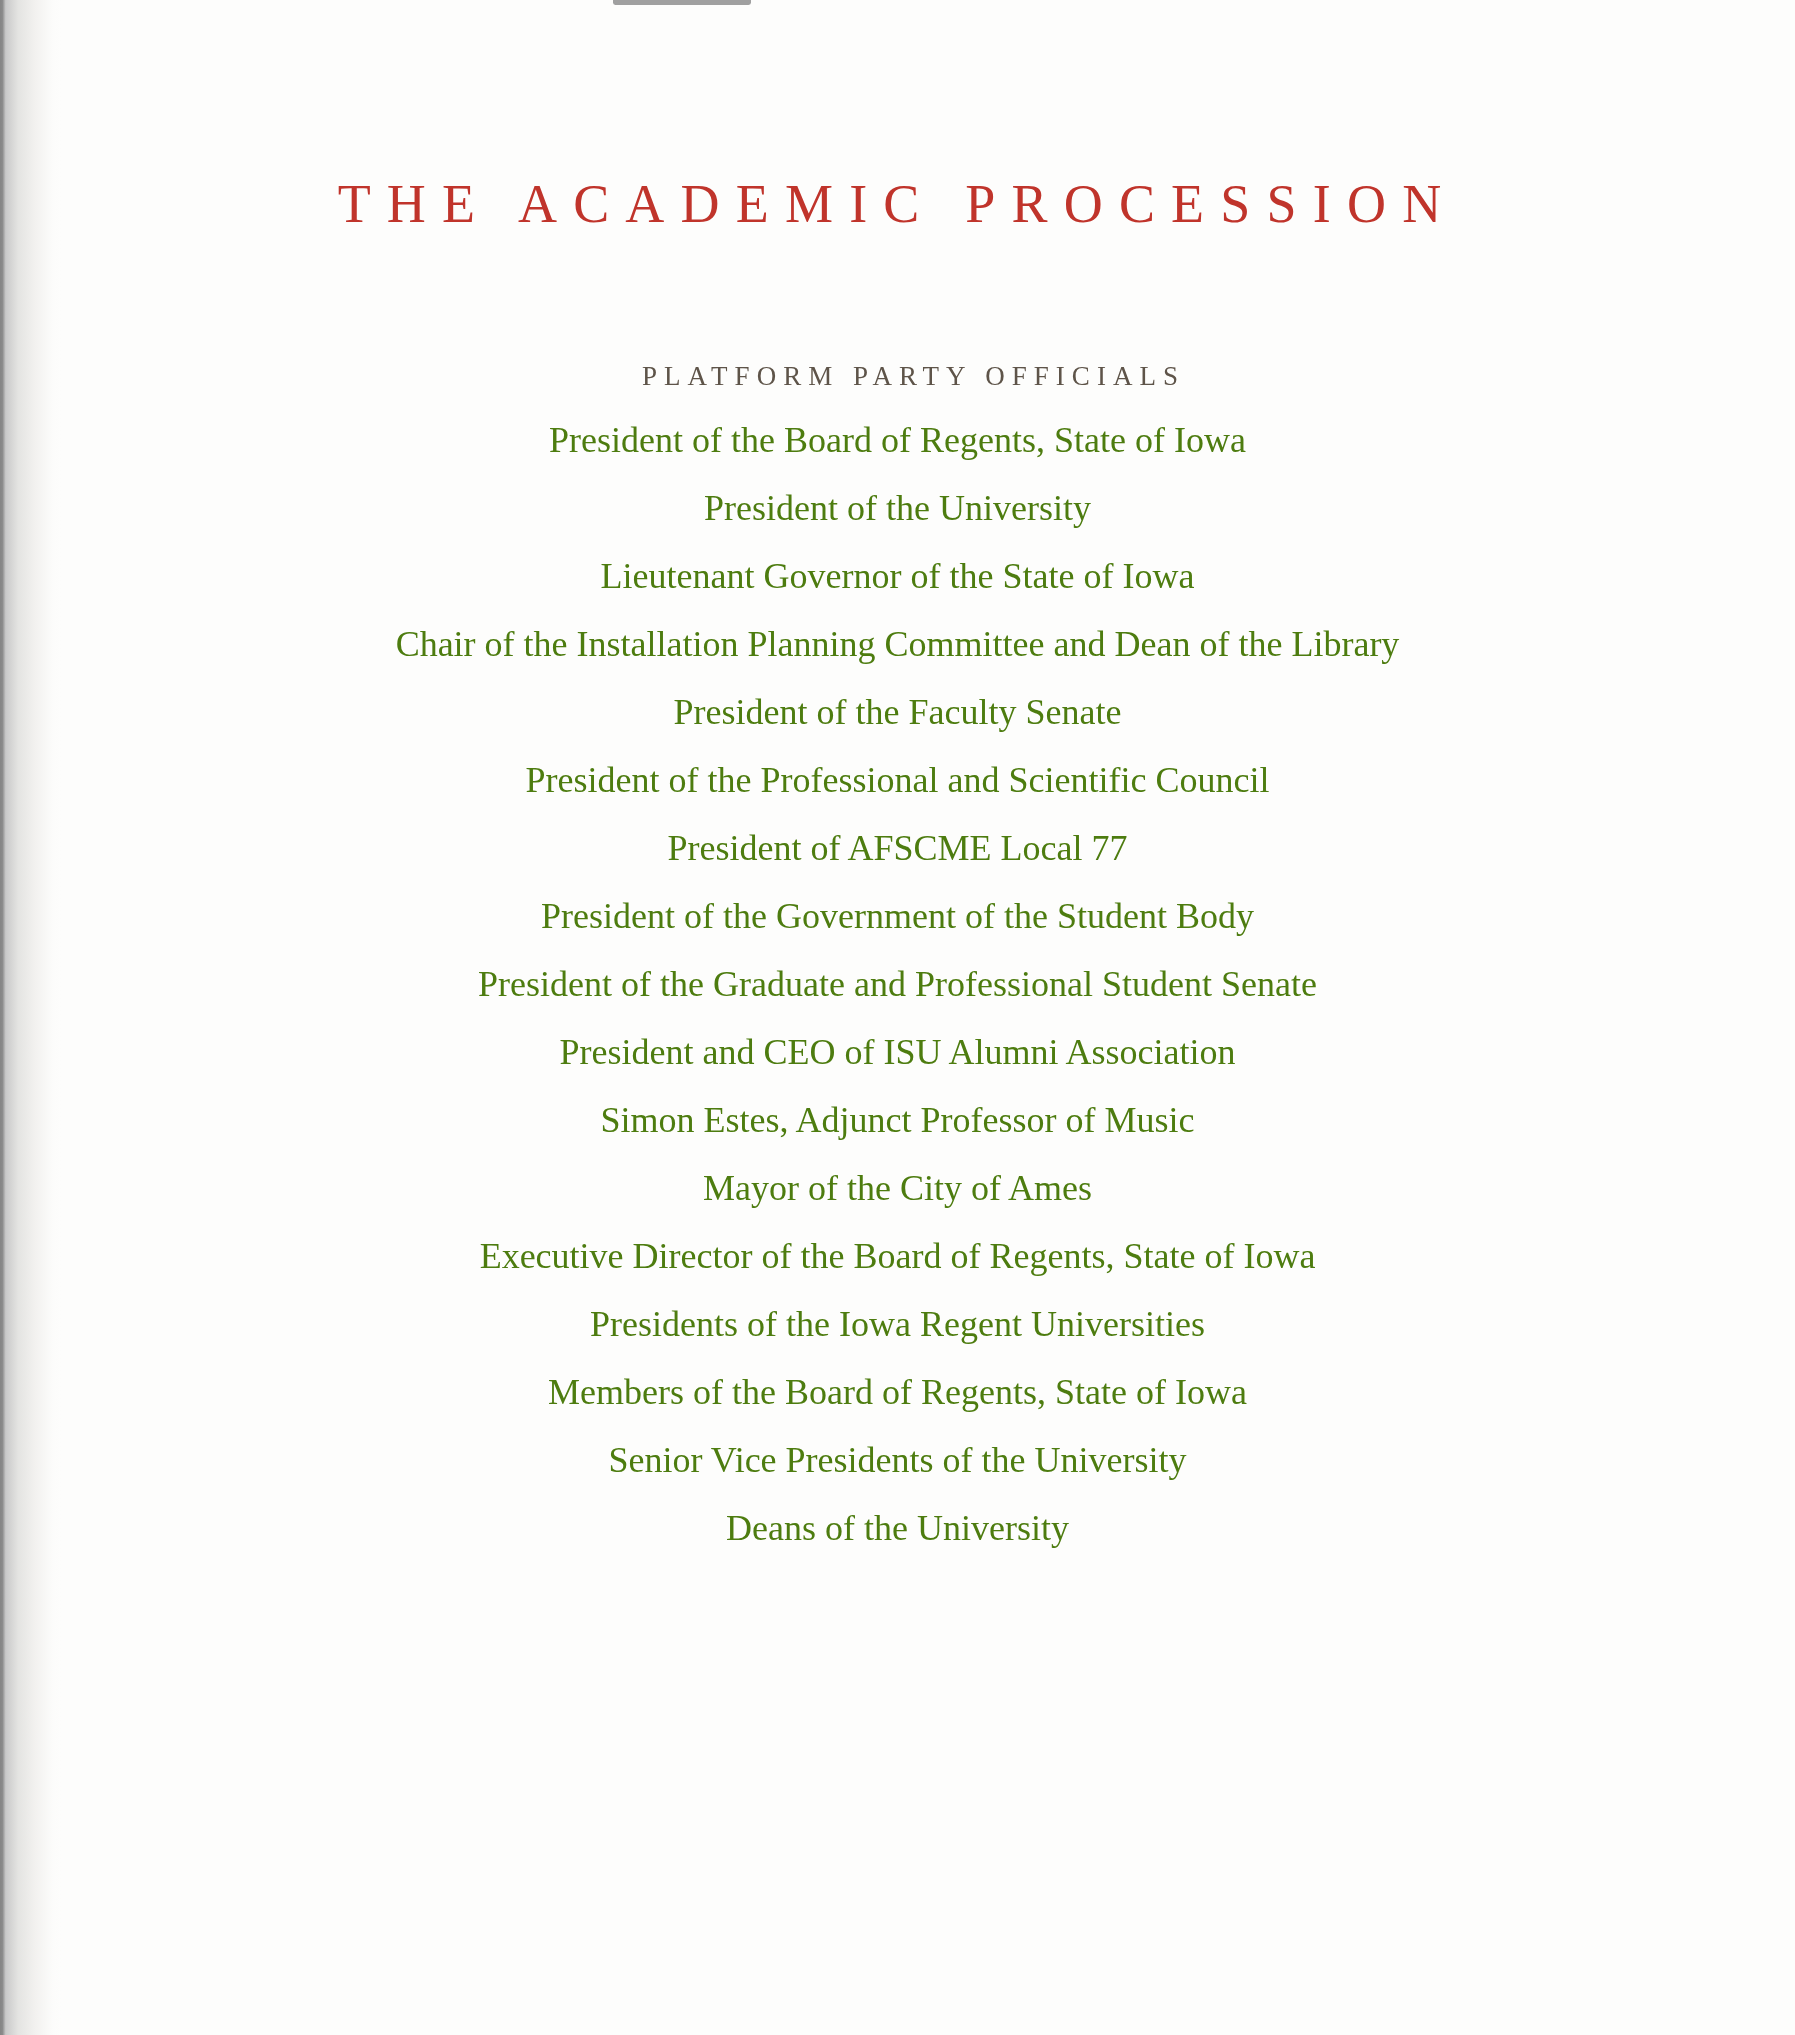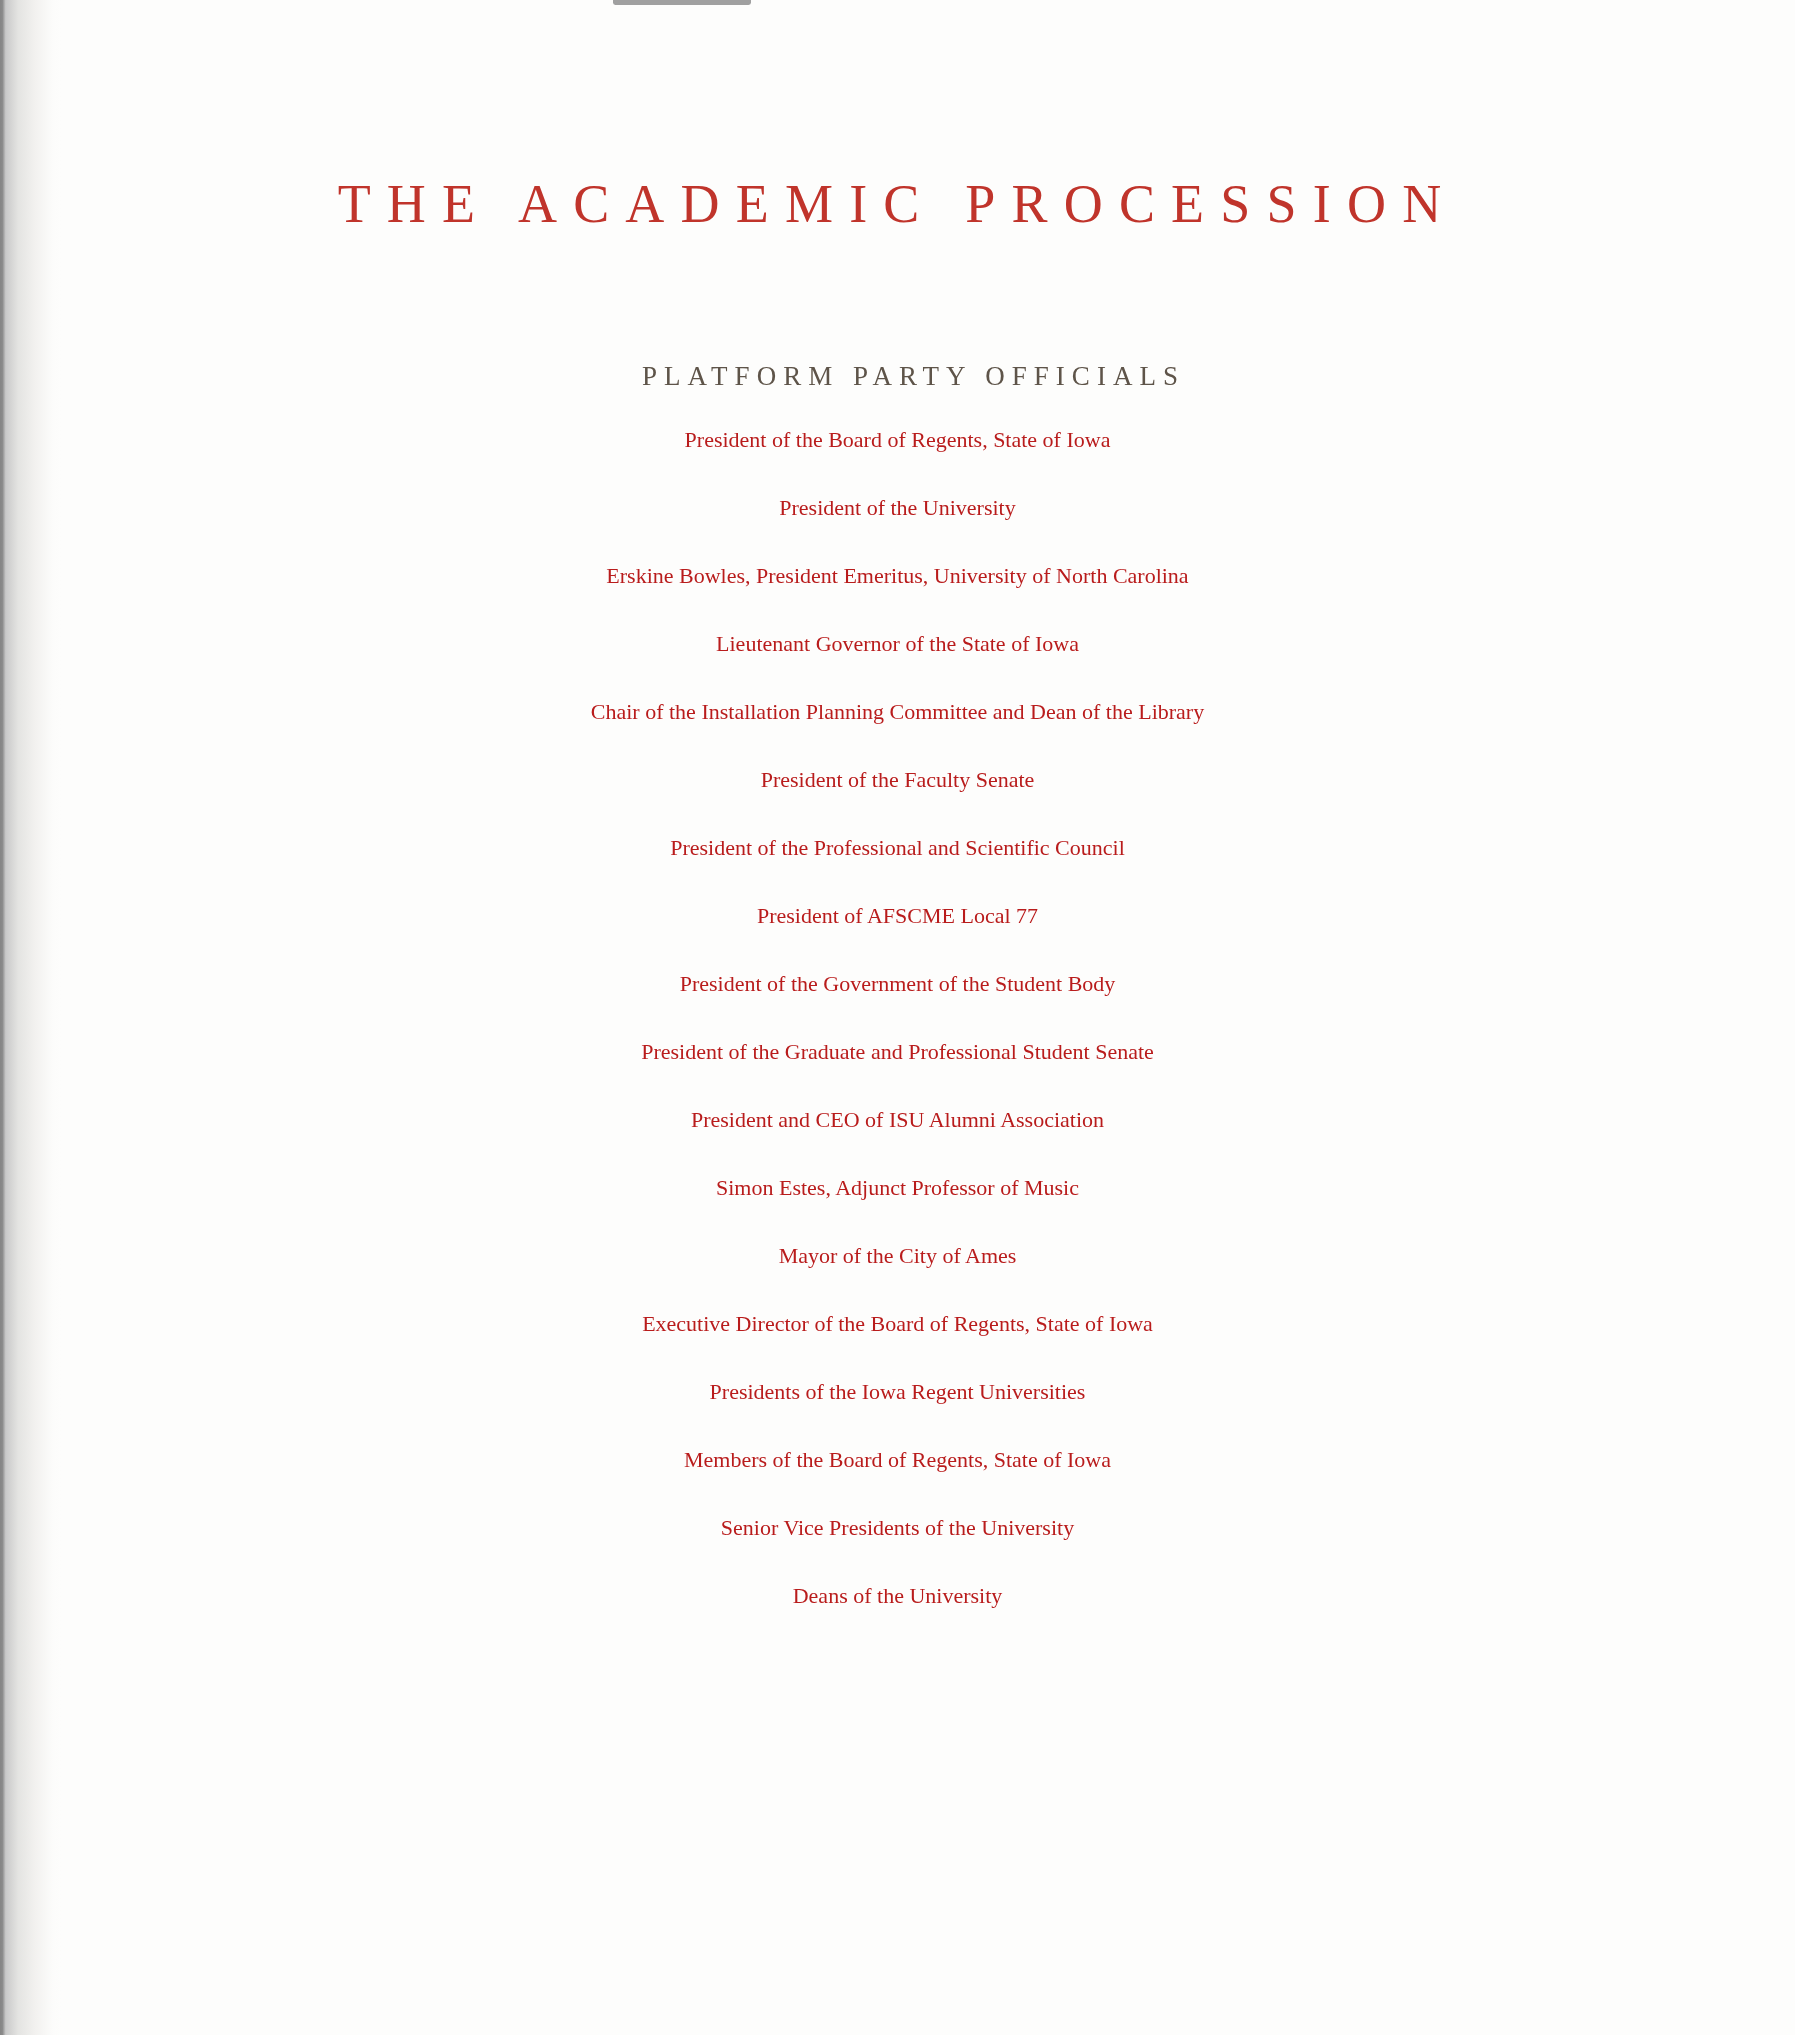--- a/index.html
+++ b/index.html
@@ -59,40 +59,39 @@
   }
   .officials {
     position: absolute;
     top: 406px; left: 0;
     width: 100%;
   }
   .official {
     height: 68px;
     line-height: 68px;
     text-align: center;
-    font-size: 22px;
-    color: #b91c1c;
+    font-size: 36px;
+    color: #4d7c0f;
     white-space: nowrap;
   }
 </style>
 </head>
 <body>
 
 <div class="page">
   <div class="left-edge"></div>
   <div class="top-artifact"></div>
 
   <h1 class="title">THE ACADEMIC PROCESSION</h1>
 
   <h2 class="subheading">PLATFORM PARTY OFFICIALS</h2>
 
   <div class="officials">
     <div class="official">President of the Board of Regents, State of Iowa</div>
     <div class="official">President of the University</div>
-    <div class="official">Erskine Bowles, President Emeritus, University of North Carolina</div>
     <div class="official">Lieutenant Governor of the State of Iowa</div>
     <div class="official">Chair of the Installation Planning Committee and Dean of the Library</div>
     <div class="official">President of the Faculty Senate</div>
     <div class="official">President of the Professional and Scientific Council</div>
     <div class="official">President of AFSCME Local 77</div>
     <div class="official">President of the Government of the Student Body</div>
     <div class="official">President of the Graduate and Professional Student Senate</div>
     <div class="official">President and CEO of ISU Alumni Association</div>
     <div class="official">Simon Estes, Adjunct Professor of Music</div>
     <div class="official">Mayor of the City of Ames</div>

